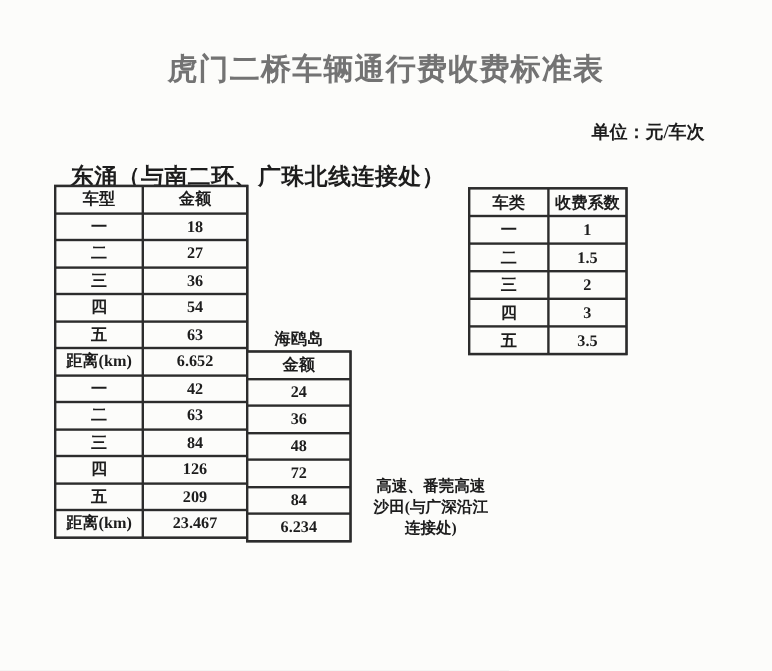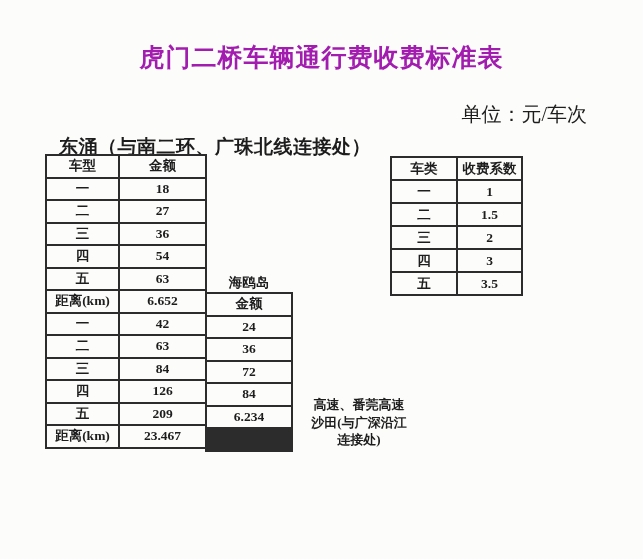--- a/index.html
+++ b/index.html
@@ -2,23 +2,23 @@
 <html><head>
 <meta charset="utf-8">
 <style>
   html,body{margin:0;padding:0;background:#e8e8e6;}
   .page{
     position:relative;width:643px;height:559px;background:#fcfcfa;
     font-family:"Liberation Serif","DejaVu Serif",serif;color:#1d1d1d;overflow:hidden;
   }
   .title{
     position:absolute;left:0;right:0;top:41px;text-align:center;
-    font-size:25px;font-weight:700;letter-spacing:1px;color:#a21caf;
+    font-size:25px;font-weight:700;letter-spacing:1px;color:#737373;
   }
-  .unit{position:absolute;top:101px;right:56px;font-size:20px;font-weight:400;}
+  .unit{position:absolute;top:101px;right:56px;font-size:15px;font-weight:700;}
   .seclabel{position:absolute;left:59px;top:134px;font-size:19px;font-weight:700;letter-spacing:.5px;}
   .grid{position:absolute;display:grid;gap:2px;border:2px solid #2c2c2c;background:#2c2c2c;}
   .grid .c{
     background:#fcfcfa;display:flex;align-items:center;justify-content:center;
     font-size:13.5px;font-weight:600;white-space:nowrap;
   }
   #tblA{left:45px;top:154px;grid-template-columns:71px 85px;grid-template-rows:repeat(13,20.5px);}
   #tblB{left:205px;top:292px;grid-template-columns:84px;grid-template-rows:repeat(7,20.5px);}
   #tblC{left:390px;top:156px;grid-template-columns:64px 63px;grid-template-rows:repeat(6,21px);}
   .haiou{position:absolute;left:205px;top:274px;width:88px;text-align:center;font-size:13.5px;font-weight:700;}
@@ -69,20 +69,21 @@
     <div class="c">距离(km)</div>
     <div class="c">23.467</div>
   </div>
 
   <div class="haiou">海鸥岛</div>
 
   <div class="grid" id="tblB">
     <div class="c">金额</div>
     <div class="c">24</div>
     <div class="c">36</div>
+    <div class="c">48</div>
     <div class="c">72</div>
     <div class="c">84</div>
     <div class="c">6.234</div>
   </div>
 
   <div class="shatian">
     <div>高速、番莞高速</div>
     <div>沙田(与广深沿江</div>
     <div>连接处)</div>
   </div>

